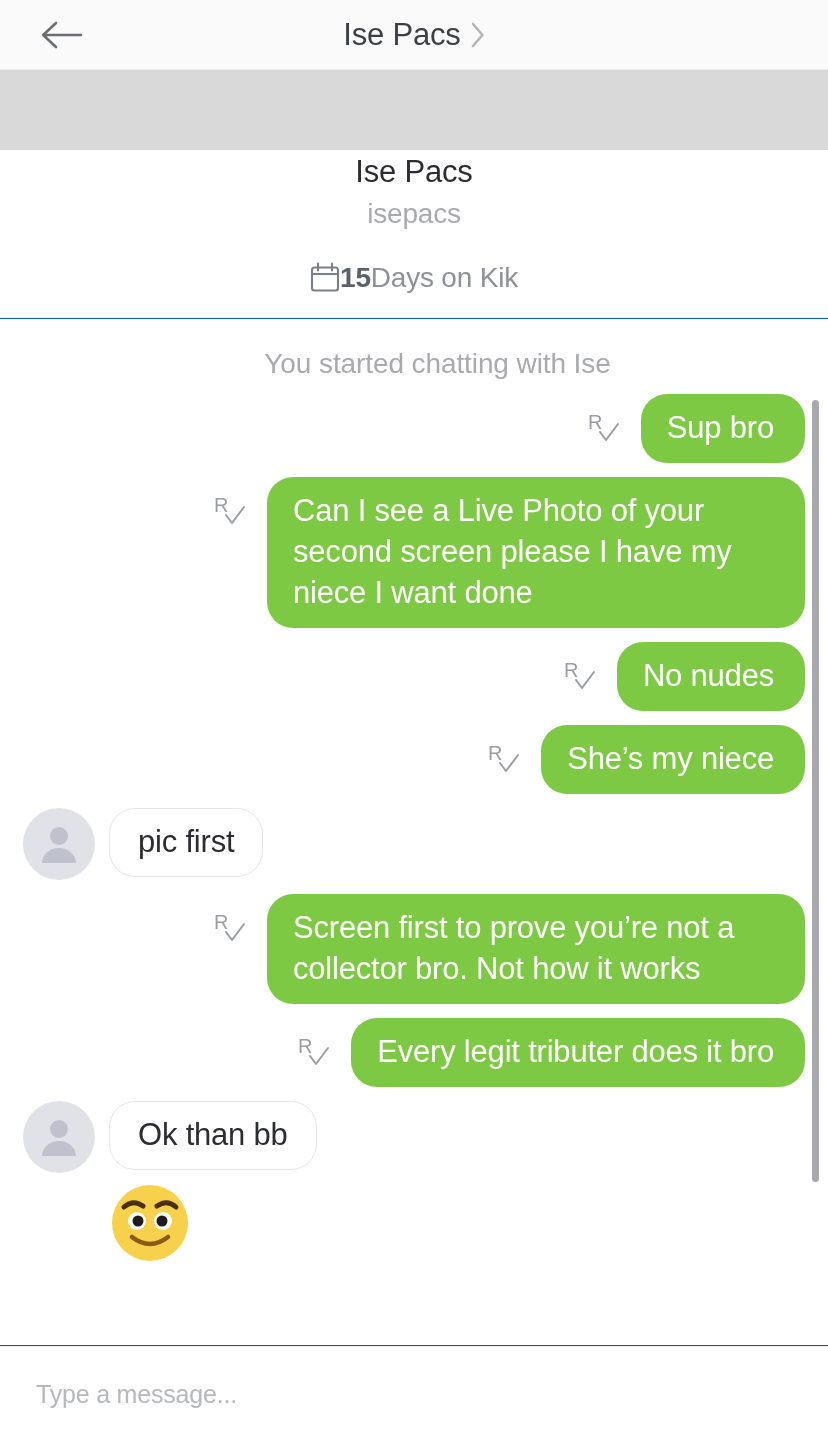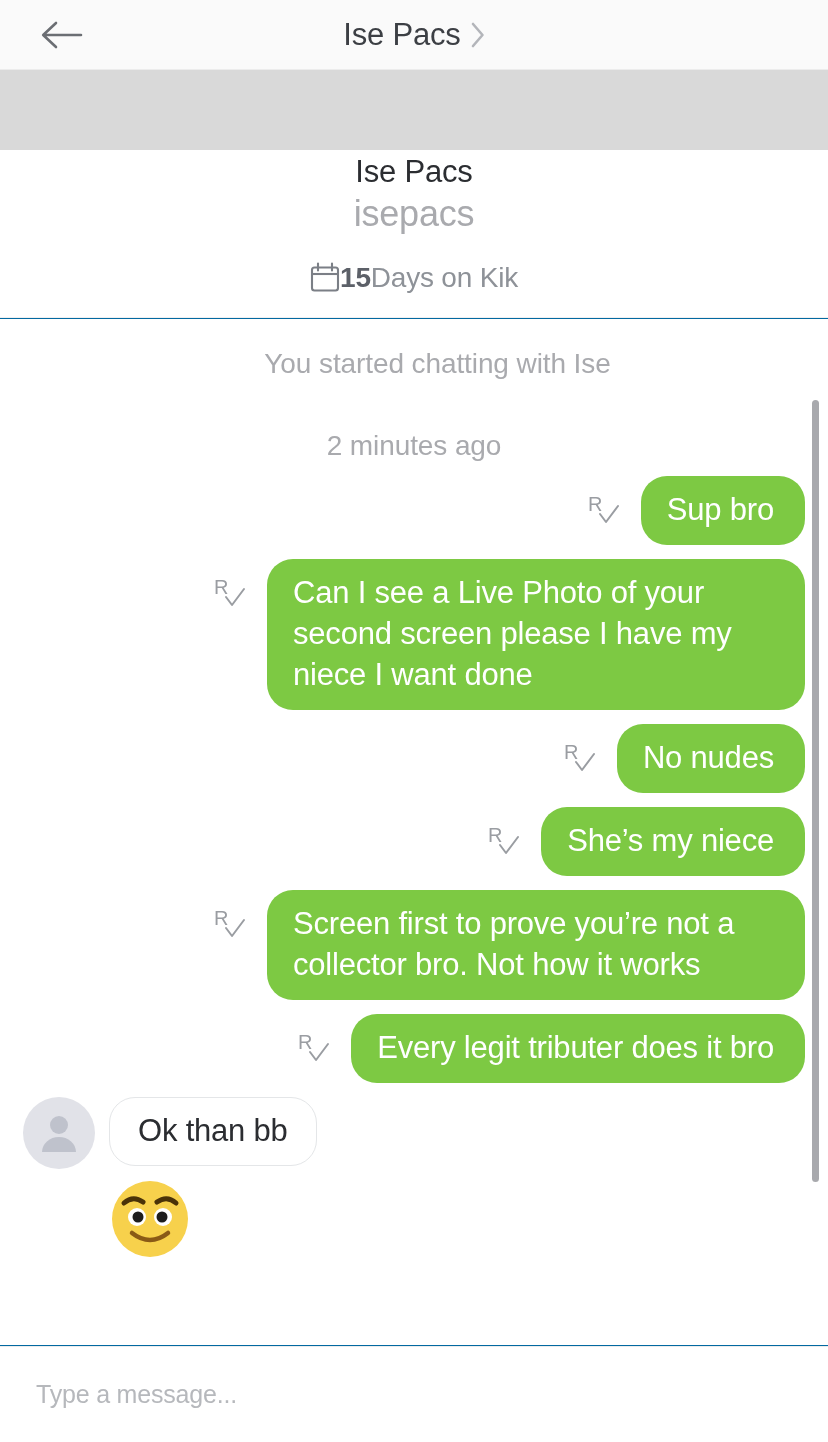--- a/index.html
+++ b/index.html
@@ -39,21 +39,21 @@
   .profile{
     position:absolute; top:150px; left:0; width:828px; height:168px;
     background:#fff; border-bottom:1px solid #f0f0f0;
     display:flex; flex-direction:column; align-items:center;
   }
   .profile-name{
     font-size:31px; color:#2b2d31; font-weight:400;
     margin-top:4px; line-height:36px; letter-spacing:-0.2px;
   }
   .profile-username{
-    font-size:36px; color:#a9aaae; font-weight:400;
+    font-size:28px; color:#a9aaae; font-weight:400;
     margin-top:6px; line-height:36px; letter-spacing:-0.2px;
   }
   .days-row{
     display:flex; align-items:center; margin-top:30px;
   }
   .days-num{ font-size:28px; color:#5c6068; font-weight:700; letter-spacing:-0.2px; }
   .days-text{ font-size:28px; color:#8e9298; font-weight:400; letter-spacing:-0.2px; }
 
   
   .chat{
@@ -151,21 +151,20 @@
         <path d="M8 1.5 V8.5 M22 1.5 V8.5" stroke="#7b7f86" stroke-width="2.1" stroke-linecap="round"></path>
         <path d="M2 12 H28" stroke="#7b7f86" stroke-width="2.1"></path>
       </svg>
       <span class="days-num">15</span>
       <span class="days-text">Days on Kik</span>
     </div>
   </div>
 
   <div class="chat">
     <div class="sys-line sys-started">You started chatting with Ise</div>
-    <div class="sys-line sys-time">2 minutes ago</div>
 
     <div id="messages-container">
         <div class="row out">
           <span class="receipt">
             <svg width="40" height="38" viewBox="0 0 40 38">
               <text x="1" y="17" font-family="Liberation Sans, sans-serif" font-size="20" fill="#9a9da2">R</text>
               <path d="M13 20 L19 28 L31 12" fill="none" stroke="#9a9da2" stroke-width="2" stroke-linecap="round" stroke-linejoin="round"></path>
             </svg>
           </span>
           <div class="bubble green">Sup bro</div>
@@ -189,20 +188,29 @@
           <div class="bubble green">No nudes</div>
         </div>
         <div class="row out">
           <span class="receipt">
             <svg width="40" height="38" viewBox="0 0 40 38">
               <text x="1" y="17" font-family="Liberation Sans, sans-serif" font-size="20" fill="#9a9da2">R</text>
               <path d="M13 20 L19 28 L31 12" fill="none" stroke="#9a9da2" stroke-width="2" stroke-linecap="round" stroke-linejoin="round"></path>
             </svg>
           </span>
           <div class="bubble green">She’s my niece</div>
+        </div>
+        <div class="row in">
+          <span class="avatar">
+            <svg width="46" height="46" viewBox="0 0 46 46">
+              <circle cx="23" cy="15" r="9" fill="#bfc2cc"></circle>
+              <path d="M6 42 a17 15 0 0 1 34 0 Z" fill="#bfc2cc"></path>
+            </svg>
+          </span>
+          <div class="bubble white">pic first</div>
         </div>
         <div class="row out">
           <span class="receipt">
             <svg width="40" height="38" viewBox="0 0 40 38">
               <text x="1" y="17" font-family="Liberation Sans, sans-serif" font-size="20" fill="#9a9da2">R</text>
               <path d="M13 20 L19 28 L31 12" fill="none" stroke="#9a9da2" stroke-width="2" stroke-linecap="round" stroke-linejoin="round"></path>
             </svg>
           </span>
           <div class="bubble green">Screen first to prove you’re not a collector bro. Not how it works</div>
         </div>

